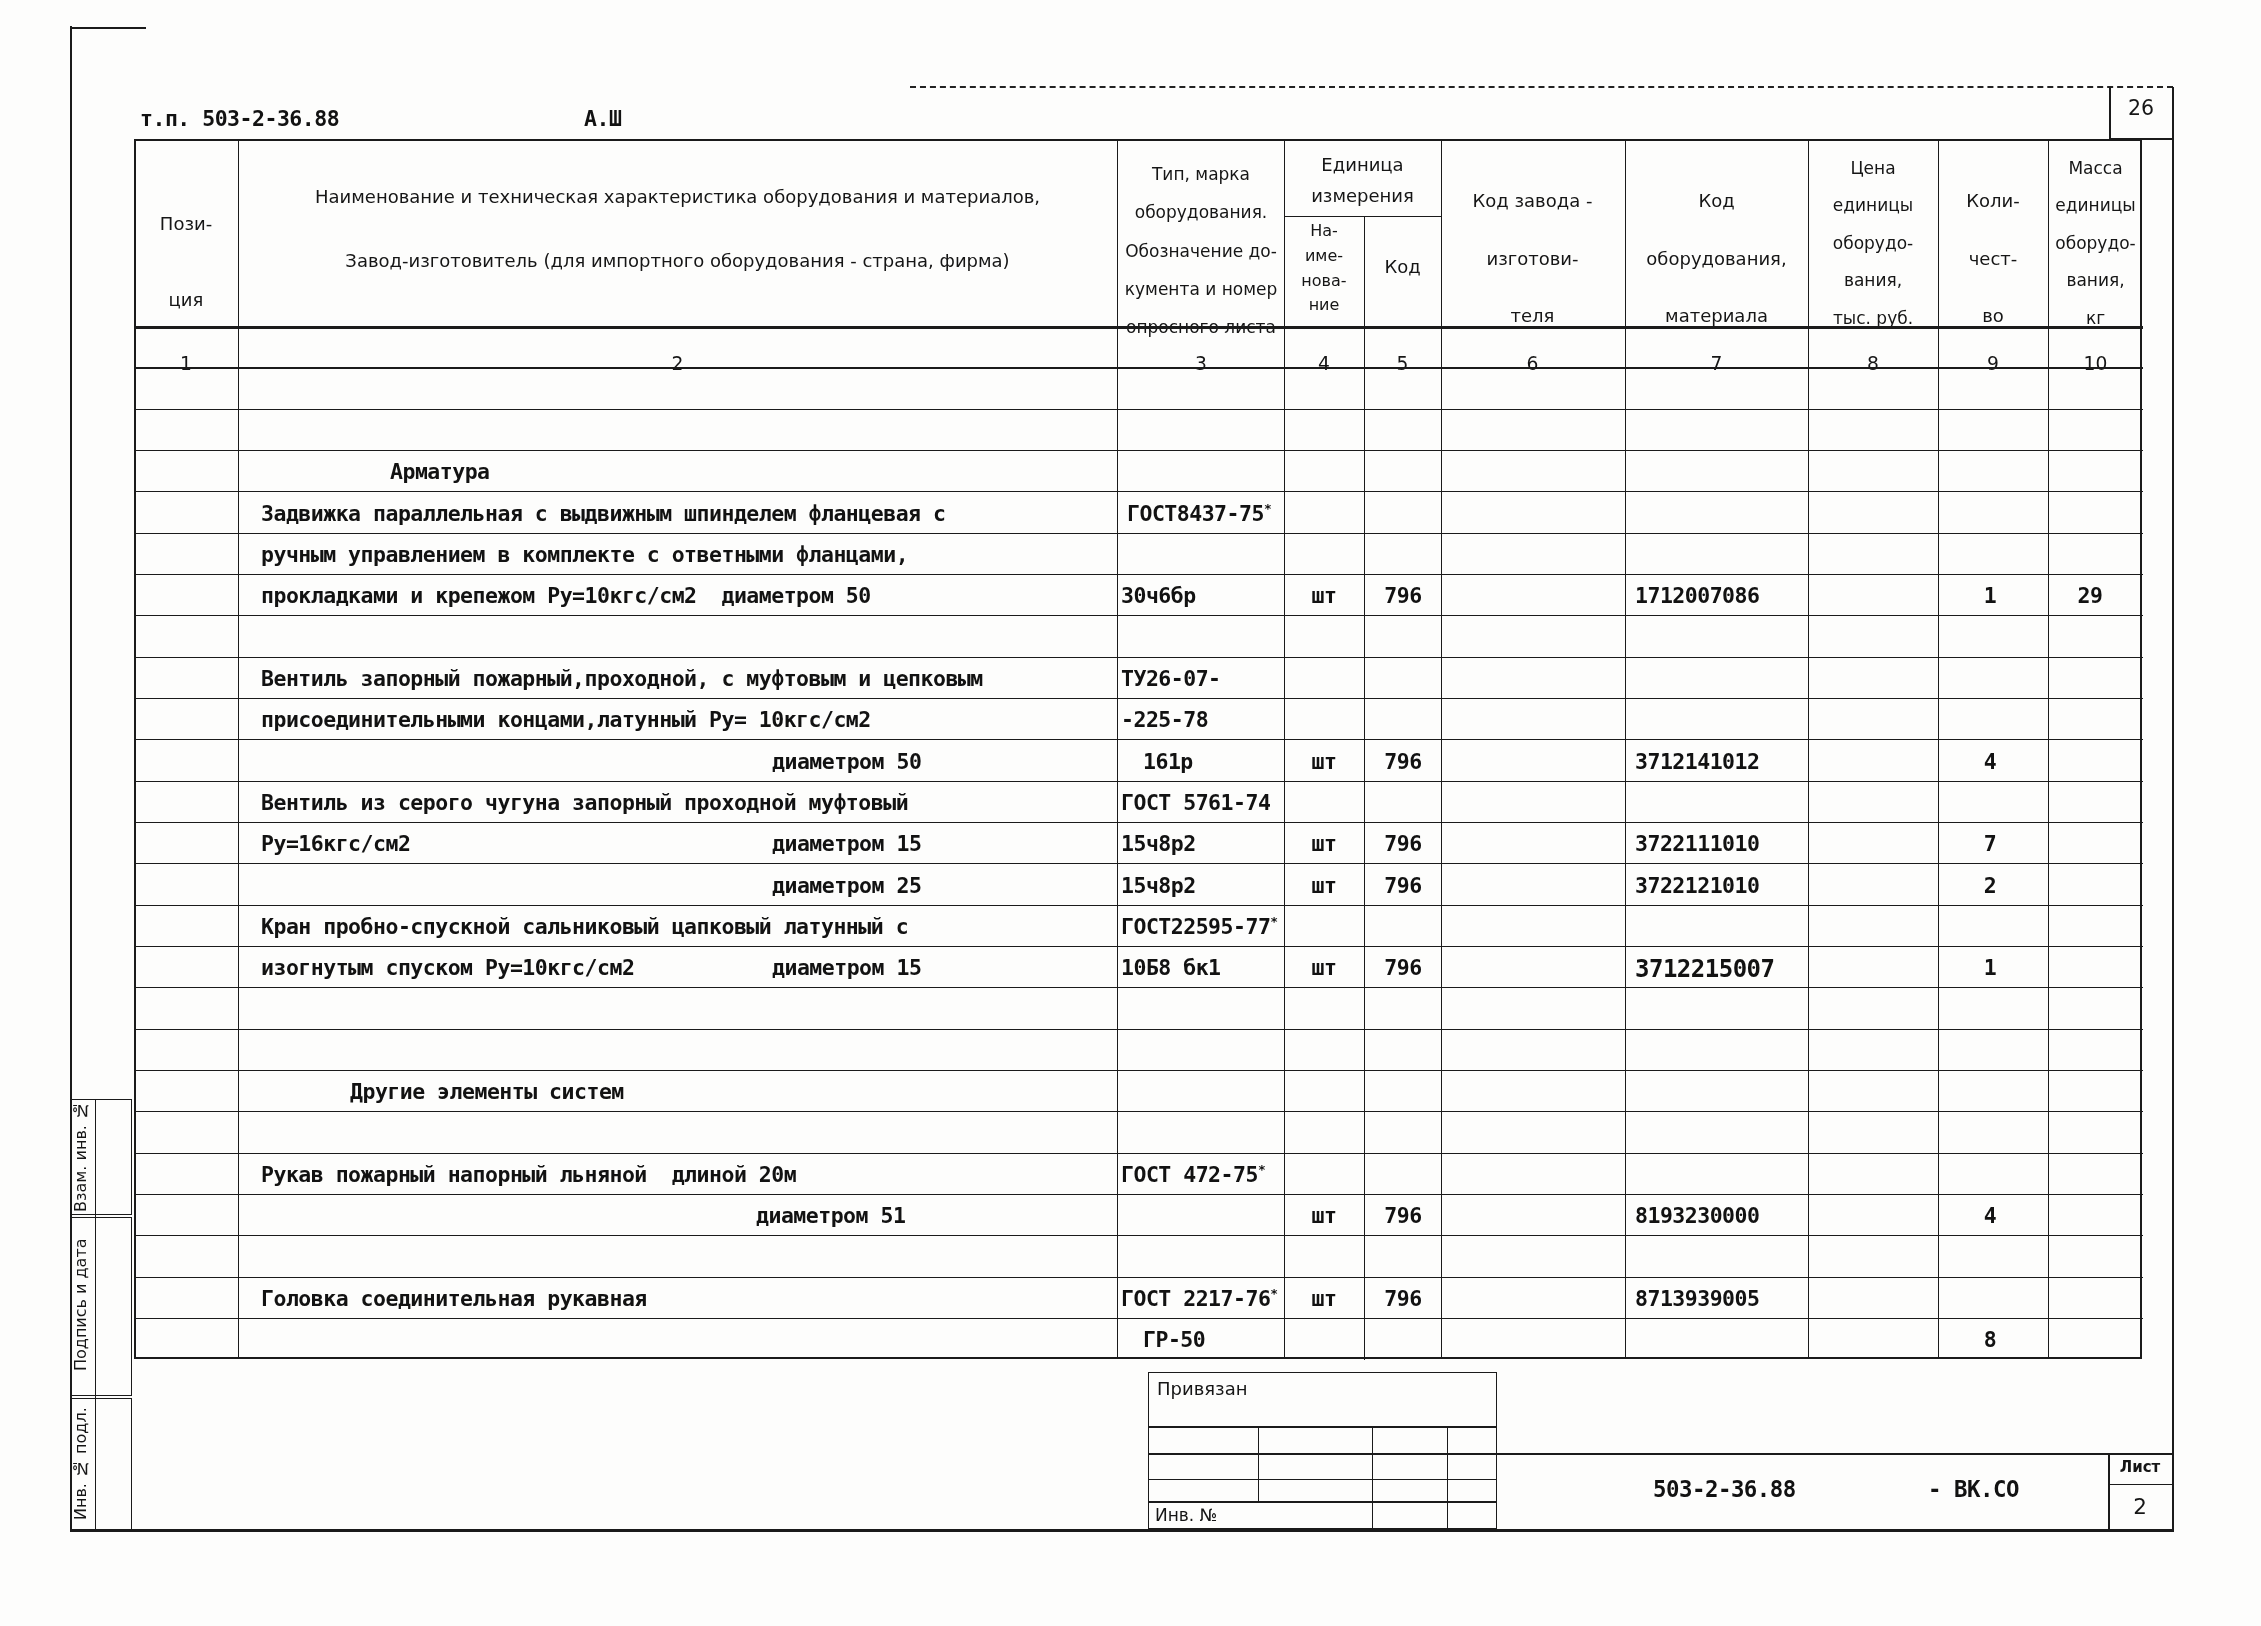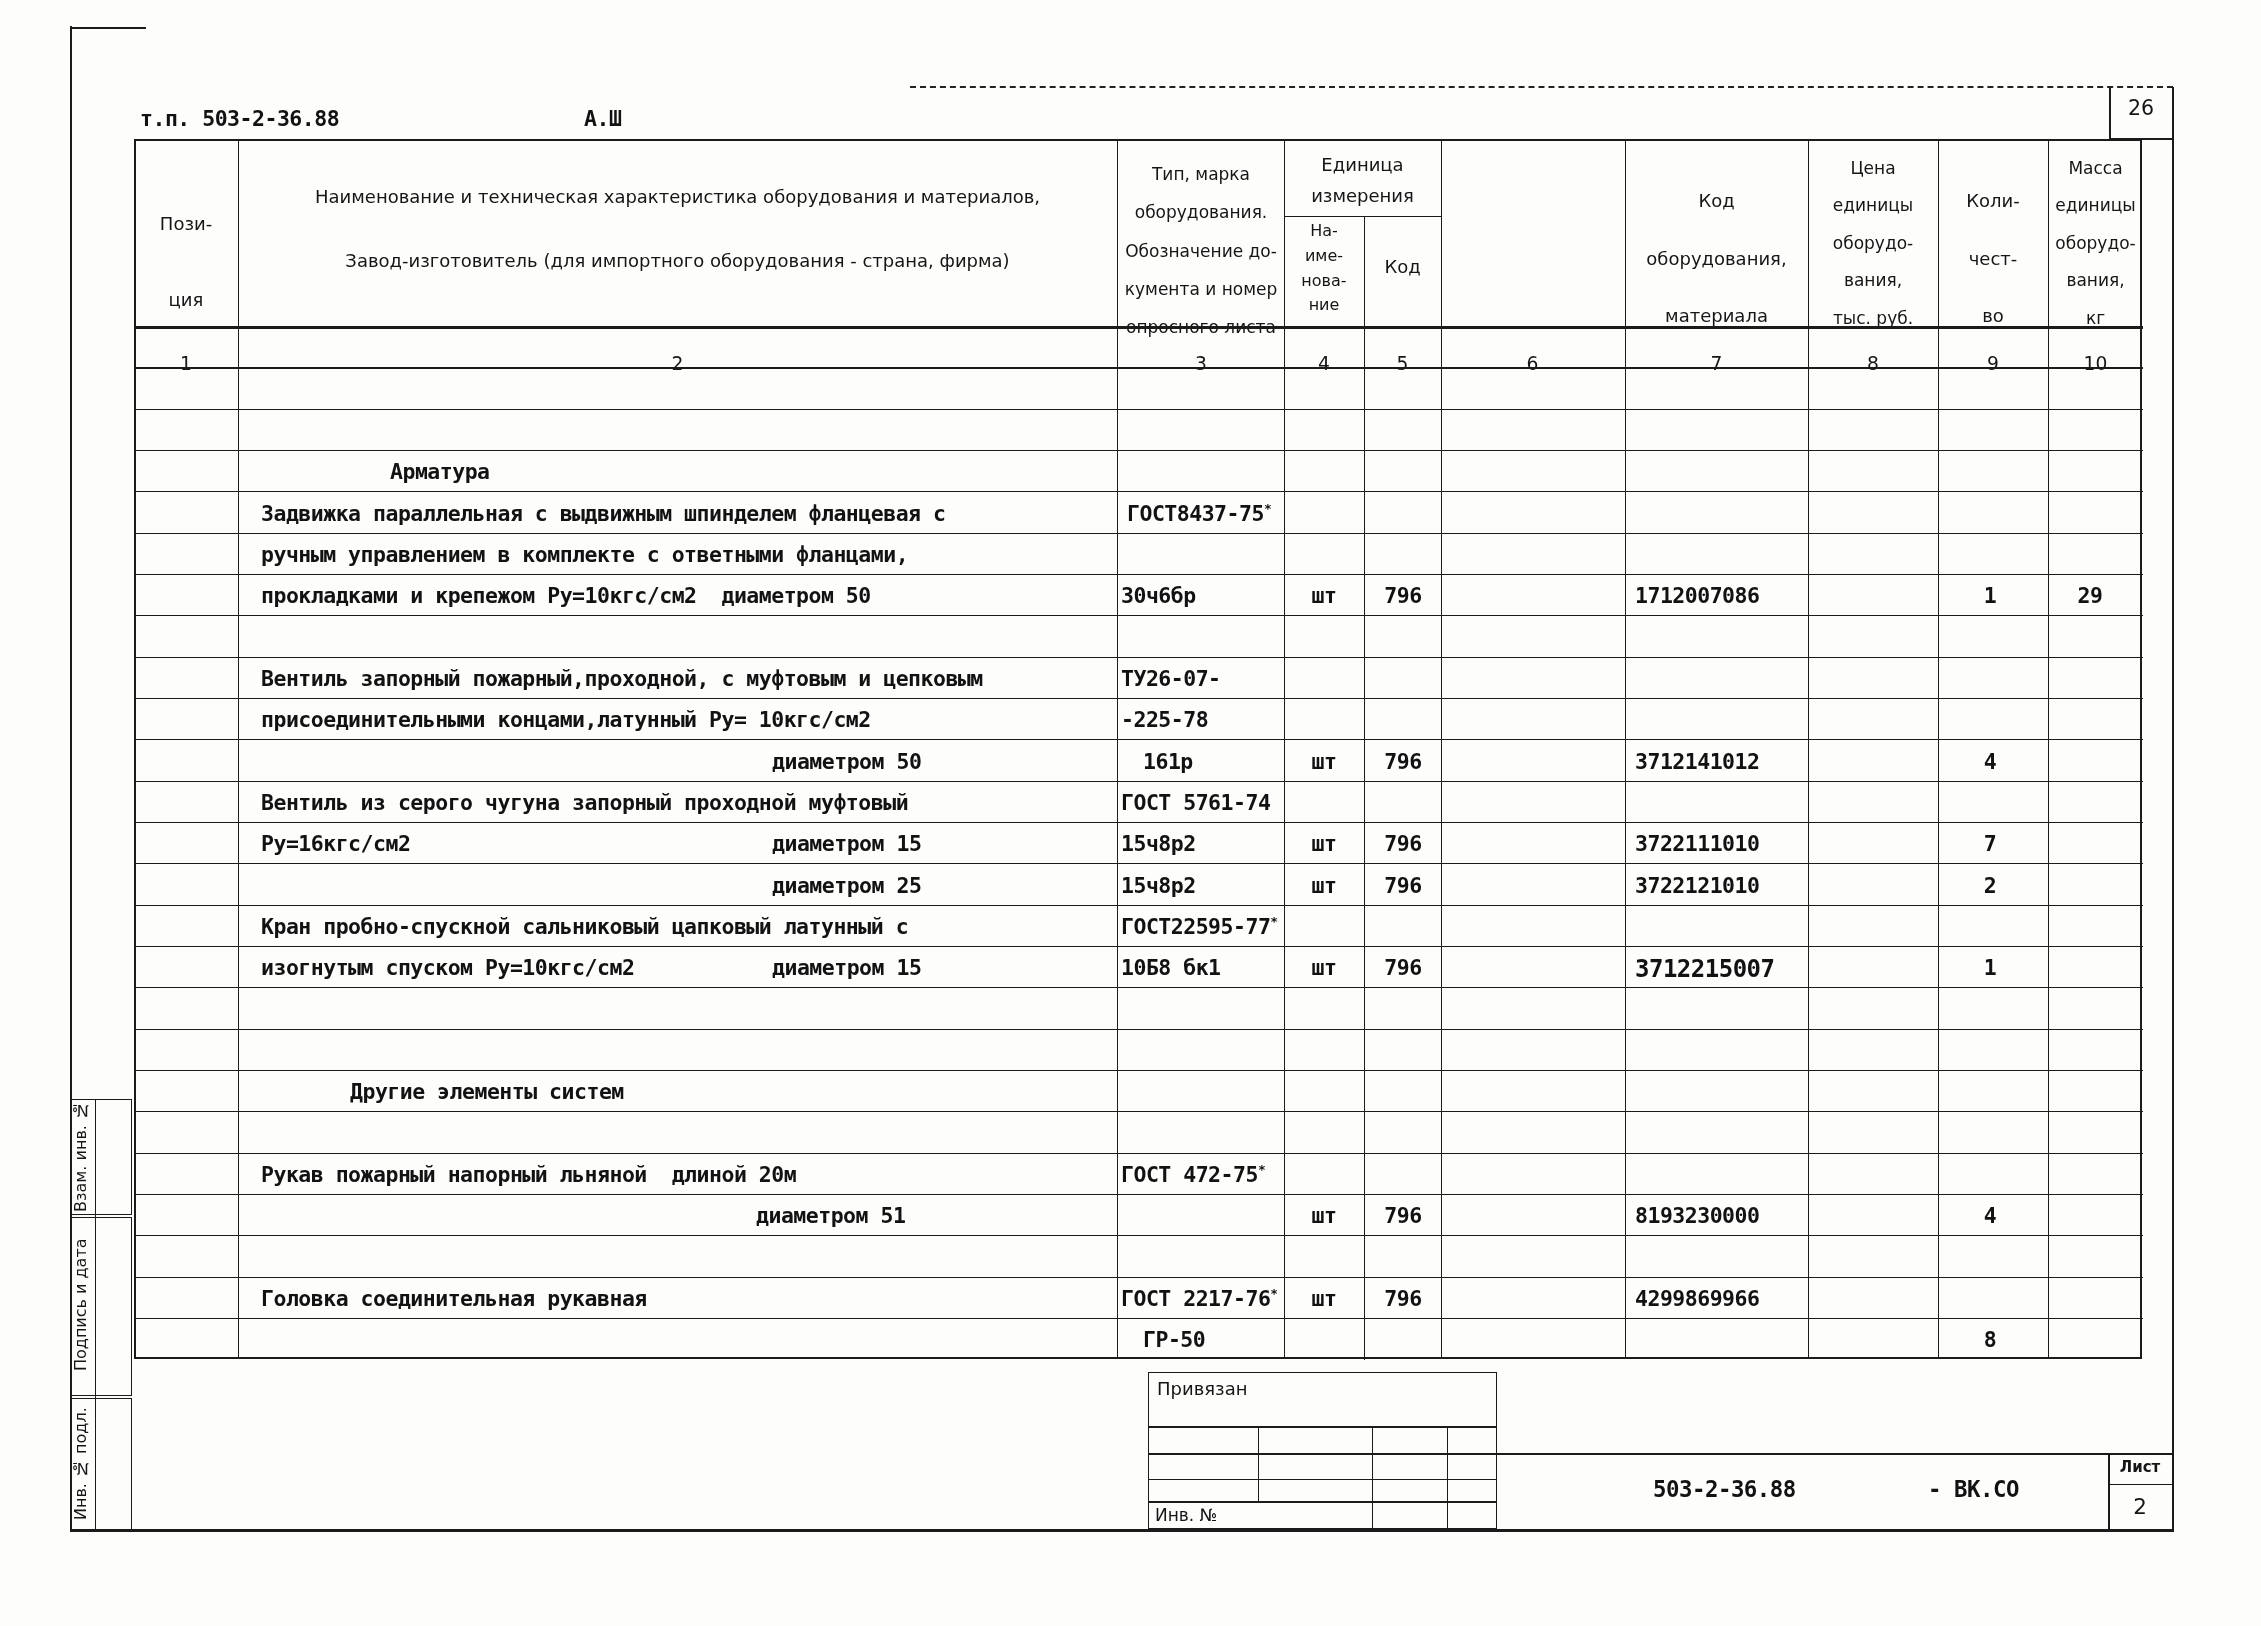--- a/index.html
+++ b/index.html
@@ -44,20 +44,23 @@
 Обозначение до-
 кумента и номер
 опросного листа</div>
   <div class="hdr hand" style="left:1284px;top:150px;width:157px;line-height:1.7em;">Единица
 измерения</div>
   <div class="hdr hand" style="left:1284px;top:219px;width:80px;font-size:16px;line-height:1.55em;">На-
 име-
 нова-
 ние</div>
   <div class="hdr hand" style="left:1364px;top:258px;width:77px;line-height:1em;">Код</div>
+  <div class="hdr hand" style="left:1441px;top:172px;width:183px;line-height:3.2em;">Код  завода -
+изготови-
+теля</div>
   <div class="hdr hand" style="left:1625px;top:172px;width:183px;line-height:3.2em;">Код
 оборудования,
 материала</div>
   <div class="hdr hand" style="left:1808px;top:150px;width:130px;font-size:17px;line-height:2.2em;">Цена
 единицы
 оборудо-
 вания,
 тыс. руб.</div>
   <div class="hdr hand" style="left:1938px;top:172px;width:110px;line-height:3.2em;">Коли-
 чест-
@@ -165,21 +168,21 @@
       <div class="abs typed" style="top: 1162px; font-size: 21.5px; left: 1121px;">ГОСТ 472-75<sup class="star">*</sup></div>
       <div class="abs typed" style="top: 1203px; font-size: 21.5px; left: 756px;">диаметром 51</div>
       <div class="abs typed" style="top: 1203px; font-size: 21.5px; left: 1324px; transform: translateX(-50%);">шт</div>
       <div class="abs typed" style="top: 1203px; font-size: 21.5px; left: 1403px; transform: translateX(-50%);">796</div>
       <div class="abs typed" style="top: 1203px; font-size: 21.5px; left: 1635px;">8193230000</div>
       <div class="abs typed" style="top: 1203px; font-size: 21.5px; left: 1990px; transform: translateX(-50%);">4</div>
       <div class="abs typed" style="top: 1286px; font-size: 21.5px; left: 261px;">Головка соединительная рукавная</div>
       <div class="abs typed" style="top: 1286px; font-size: 21.5px; left: 1121px;">ГОСТ 2217-76<sup class="star">*</sup></div>
       <div class="abs typed" style="top: 1286px; font-size: 21.5px; left: 1324px; transform: translateX(-50%);">шт</div>
       <div class="abs typed" style="top: 1286px; font-size: 21.5px; left: 1403px; transform: translateX(-50%);">796</div>
-      <div class="abs typed" style="top: 1286px; font-size: 21.5px; left: 1635px;">4299869966</div>
+      <div class="abs typed" style="top: 1286px; font-size: 21.5px; left: 1635px;">8713939005</div>
       <div class="abs typed" style="top: 1327px; font-size: 21.5px; left: 1143px;">ГР-50</div>
       <div class="abs typed" style="top: 1327px; font-size: 21.5px; left: 1990px; transform: translateX(-50%);">8</div>
     </div>
 
   <div class="abs" style="left:70px;top:1099px;width:60px;height:114px;border:1.9px solid #1b1b1b;"></div>
   <div class="abs" style="left:70px;top:1217px;width:60px;height:177px;border:1.9px solid #1b1b1b;"></div>
   <div class="abs" style="left:70px;top:1398px;width:60px;height:131px;border:1.9px solid #1b1b1b;"></div>
   <div class="ln" style="left:95px;top:1099px;width:1.4px;height:432px;"></div>
   <div class="vtext hand" style="left:71px;top:1101px;width:24px;height:112px;">Взам. инв. №</div>
   <div class="vtext hand" style="left:71px;top:1218px;width:24px;height:174px;">Подпись и дата</div>

